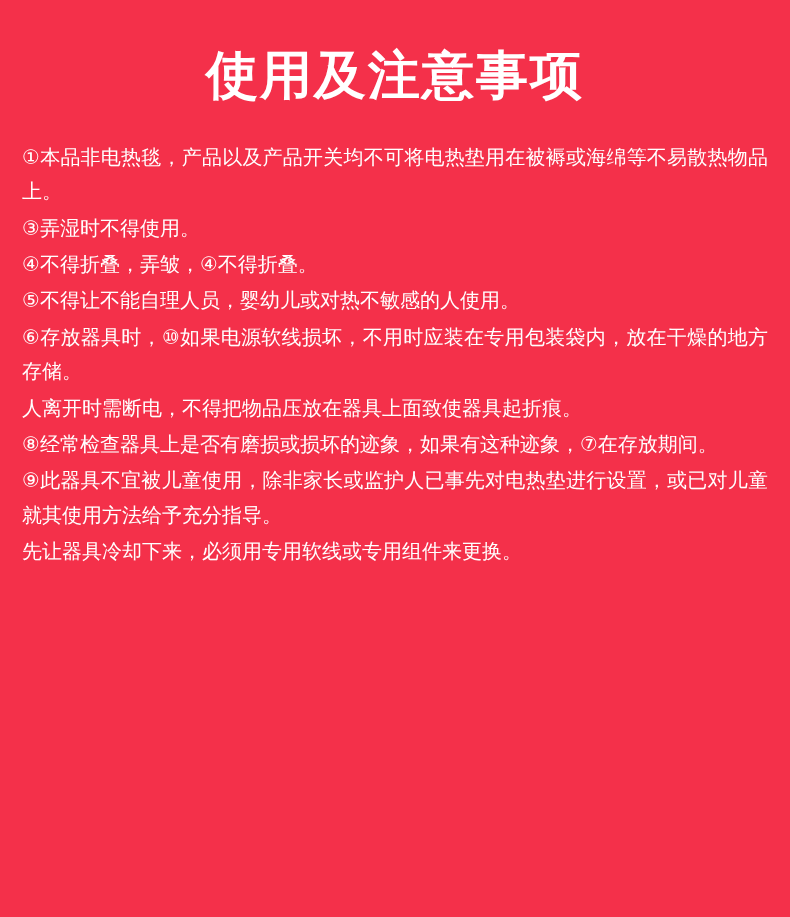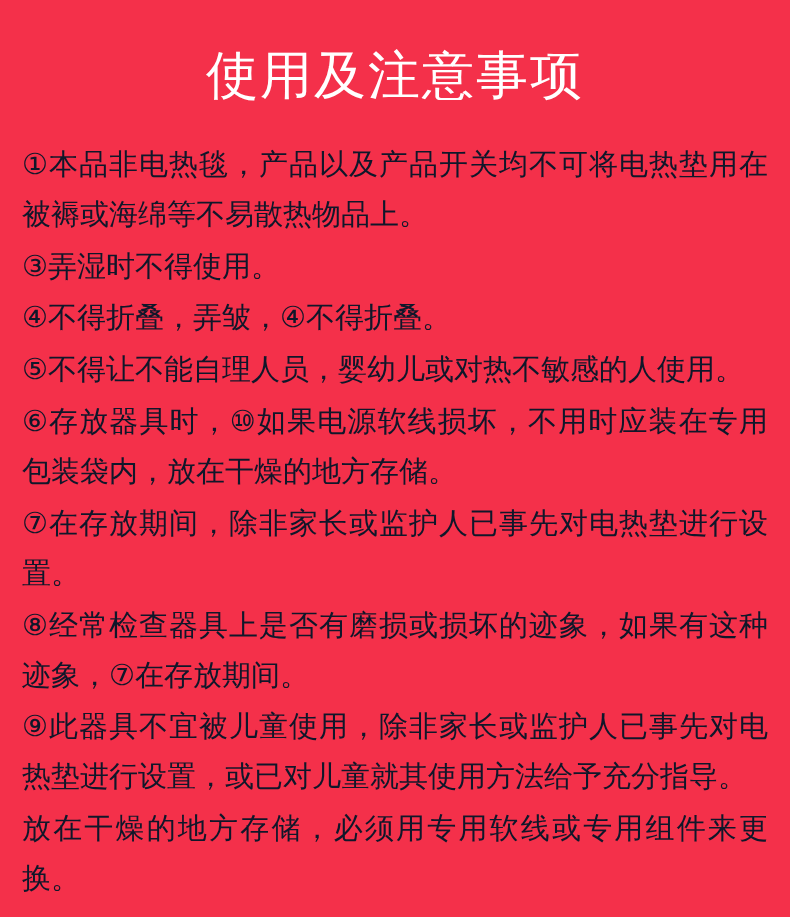--- a/index.html
+++ b/index.html
@@ -16,52 +16,52 @@
   .page {
     position: relative;
     width: 790px;
     height: 917px;
     background: #f4304a;
     box-sizing: border-box;
   }
   .title {
     color: #ffffff;
     font-size: 52px;
-    font-weight: normal;
+    font-weight: bold;
     text-align: center;
     letter-spacing: 2px;
     padding-top: 46px;
     line-height: 1.15;
     font-family: "DejaVu Sans", "Liberation Sans", sans-serif;
   }
   .notes {
     margin: 0;
     padding: 34px 22px 0 22px;
     list-style: none;
   }
   .note-item {
-    color: #0f172a;
-    font-size: 29px;
+    color: #ffffff;
+    font-size: 20px;
     line-height: 1.72;
     text-align: justify;
     text-justify: inter-ideograph;
     margin-bottom: 2px;
     font-family: "DejaVu Sans", "Liberation Sans", sans-serif;
     letter-spacing: 0px;
   }
 </style>
 </head>
 <body>
 
 <div class="page">
   <div class="title">使用及注意事项</div>
   <ul class="notes">
     <li class="note-item">①本品非电热毯，产品以及产品开关均不可将电热垫用在被褥或海绵等不易散热物品上。</li>
     <li class="note-item">③弄湿时不得使用。</li>
     <li class="note-item">④不得折叠，弄皱，④不得折叠。</li>
     <li class="note-item">⑤不得让不能自理人员，婴幼儿或对热不敏感的人使用。</li>
     <li class="note-item">⑥存放器具时，⑩如果电源软线损坏，不用时应装在专用包装袋内，放在干燥的地方存储。</li>
-    <li class="note-item">⑦在存放期间，除非家长或监护人已事先对电热垫进行设置。</li>
+    <li class="note-item">人离开时需断电，不得把物品压放在器具上面致使器具起折痕。</li>
     <li class="note-item">⑧经常检查器具上是否有磨损或损坏的迹象，如果有这种迹象，⑦在存放期间。</li>
     <li class="note-item">⑨此器具不宜被儿童使用，除非家长或监护人已事先对电热垫进行设置，或已对儿童就其使用方法给予充分指导。</li>
-    <li class="note-item">放在干燥的地方存储，必须用专用软线或专用组件来更换。</li>
+    <li class="note-item">先让器具冷却下来，必须用专用软线或专用组件来更换。</li>
   </ul>
 </div>
 
 </body></html>

